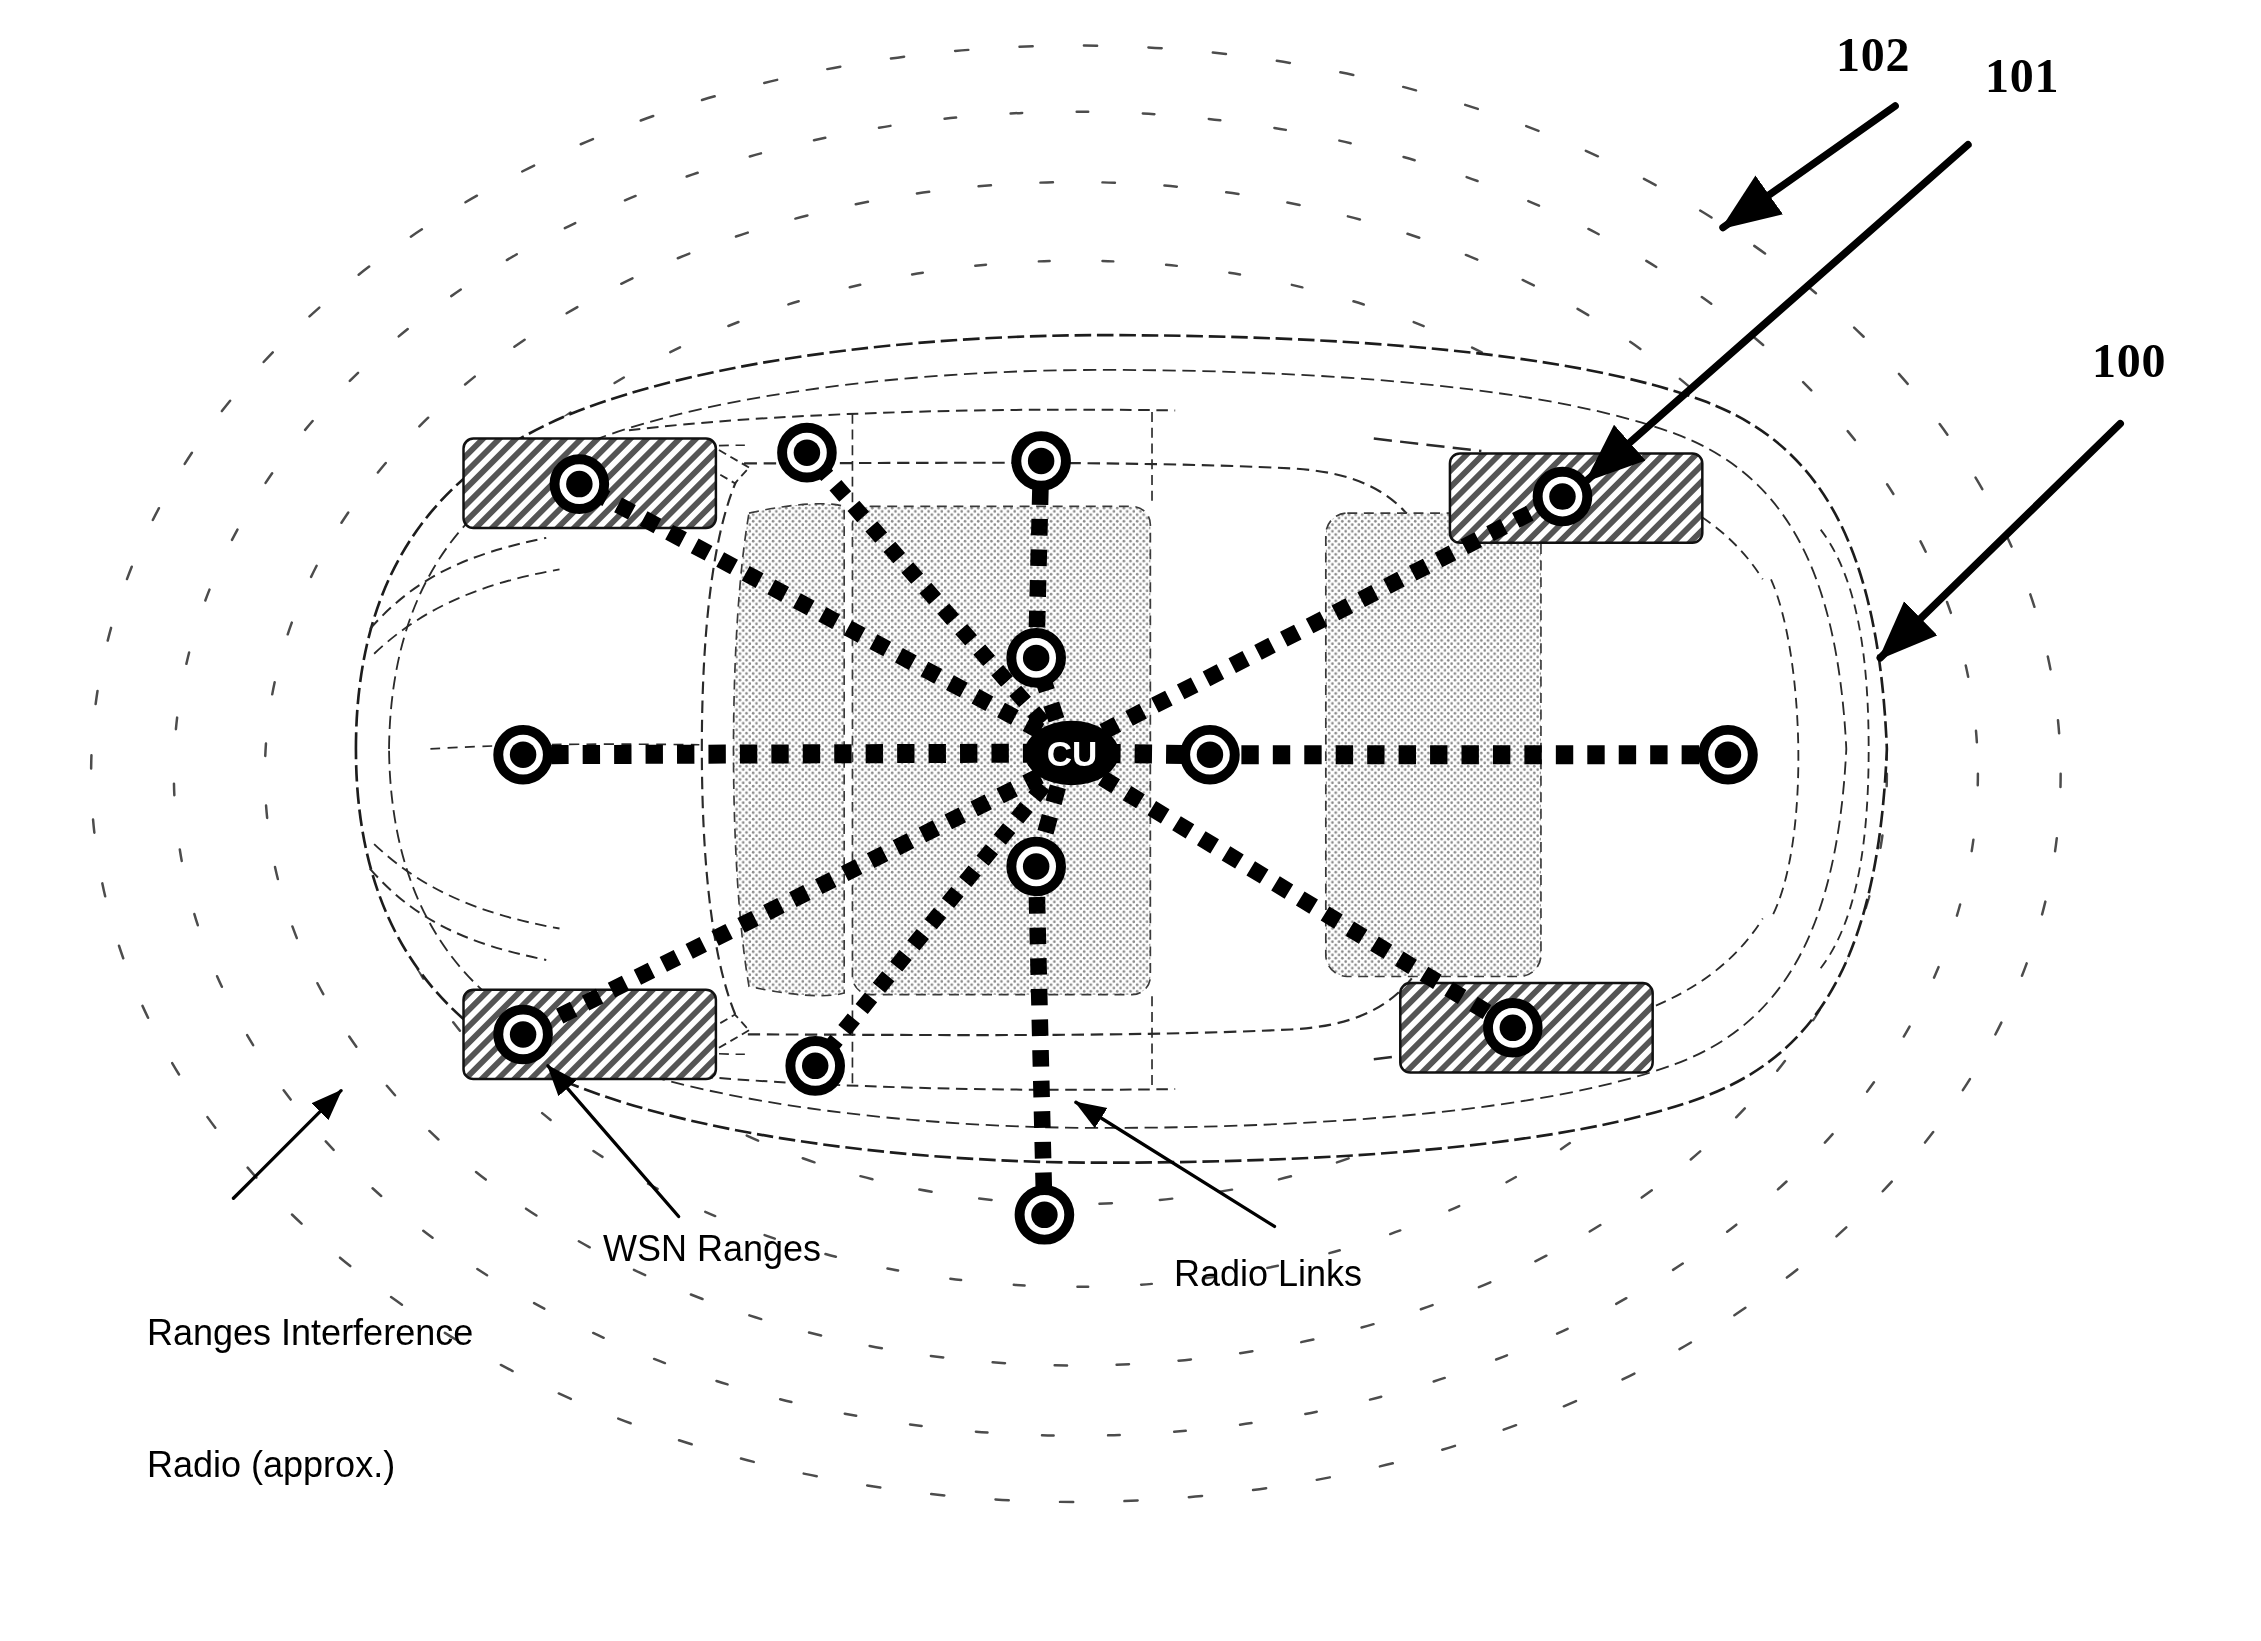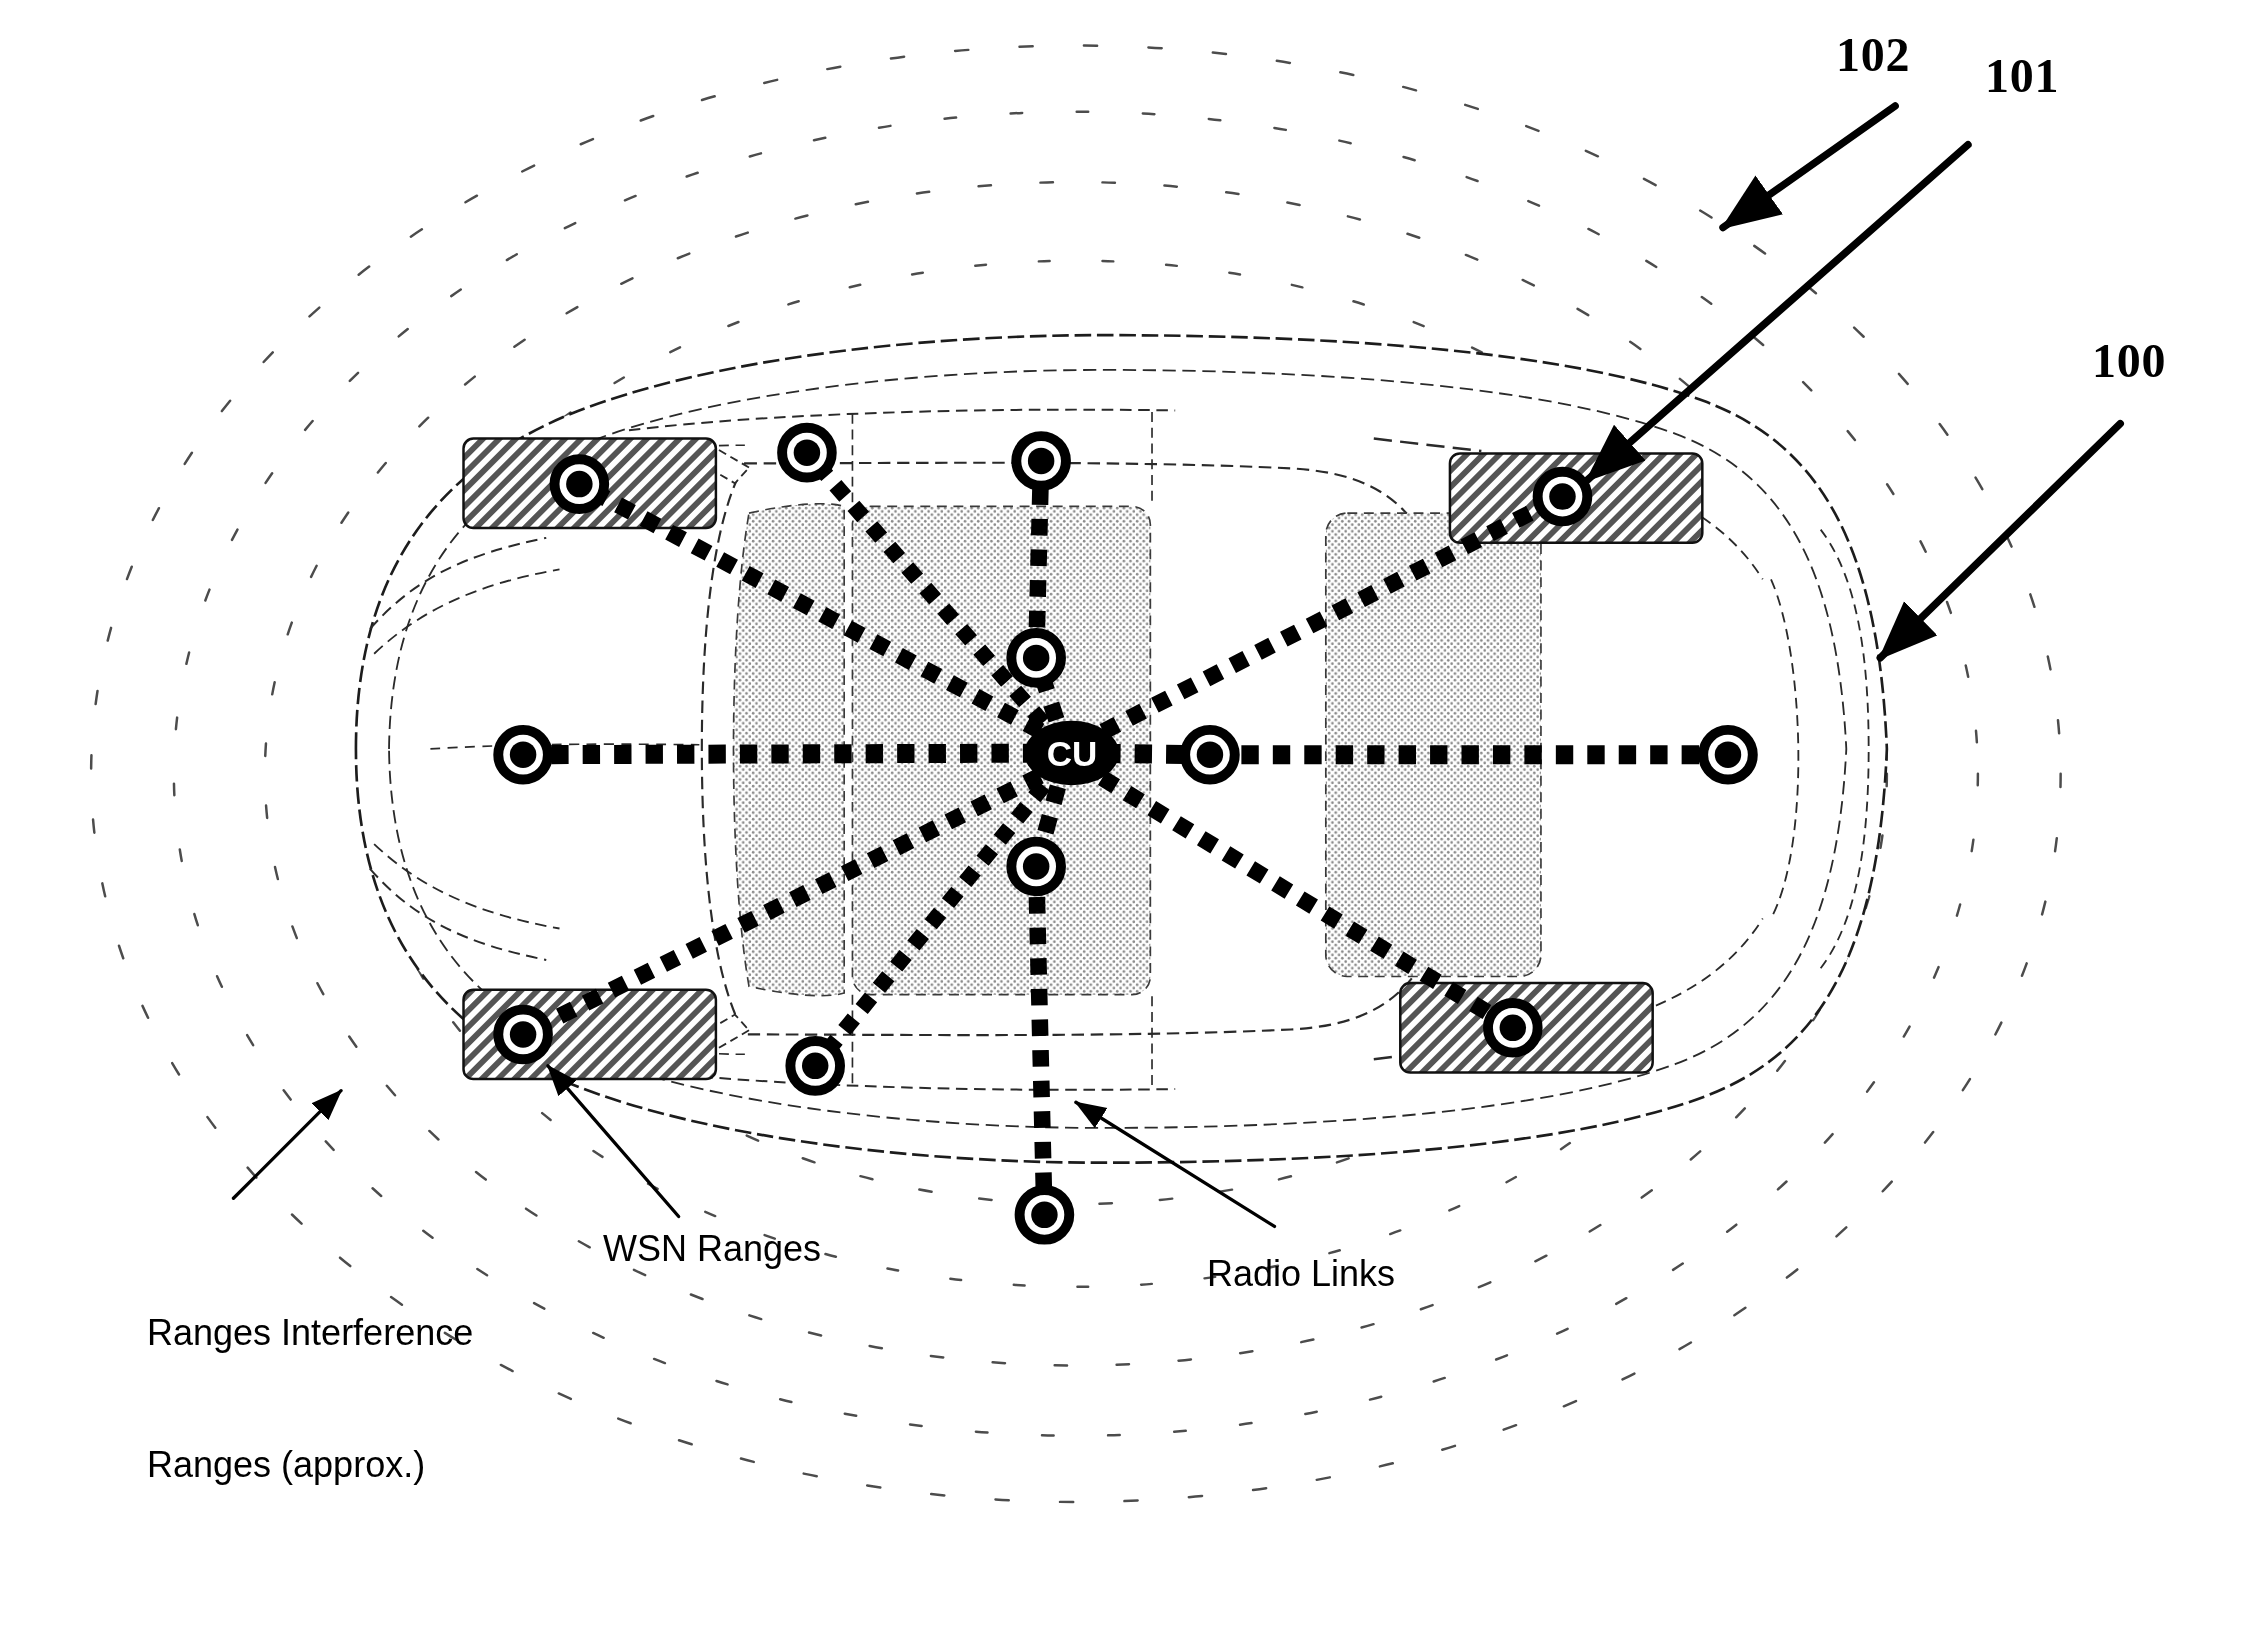--- a/index.html
+++ b/index.html
@@ -258,21 +258,21 @@
   <div class="cu-label" style="left:1072px; top:754px;text-align:center;">CU</div>
 
   <div class="callout-num" style="left:1836px; top:26.5px;">102</div>
 
   <div class="callout-num" style="left:1985px; top:48px;">101</div>
 
   <div class="callout-num" style="left:2092px; top:333px;text-align:center;">100</div>
 
   <div class="legend-label" style="left:147px; top:1223px;">
     <div>Ranges Interference</div>
-    <div>Ranges (approx.)</div>
+    <div>Radio (approx.)</div>
   </div>
 
   <div class="legend-label" style="left:603px; top:1227px;">WSN Ranges</div>
 
-  <div class="legend-label" style="left:1174px; top:1252px;margin-left:33px;">Radio Links</div>
+  <div class="legend-label" style="left:1174px; top:1252px;">Radio Links</div>
 
 </div>
 
 
 </body></html>

